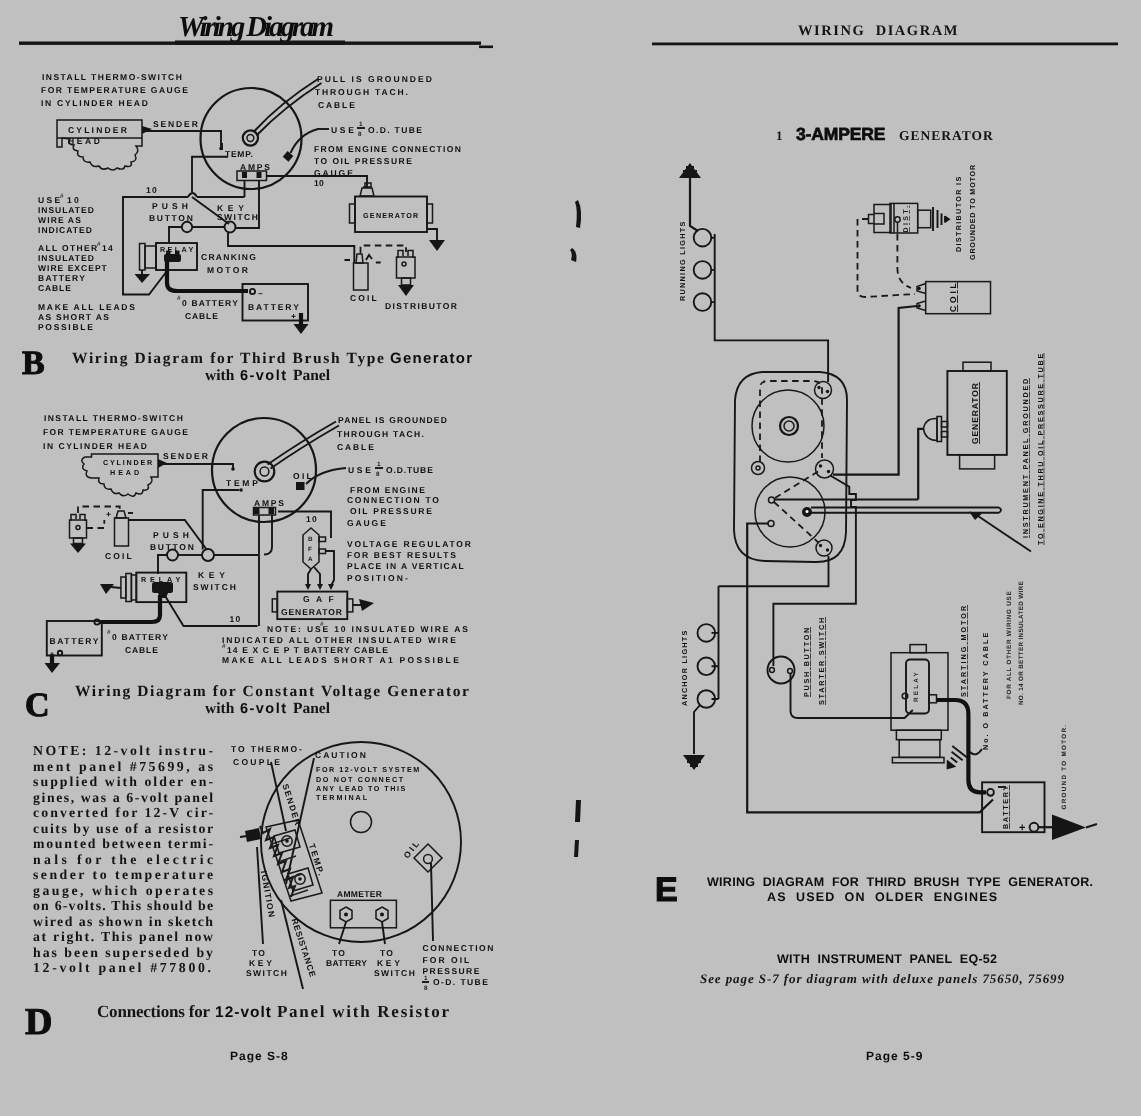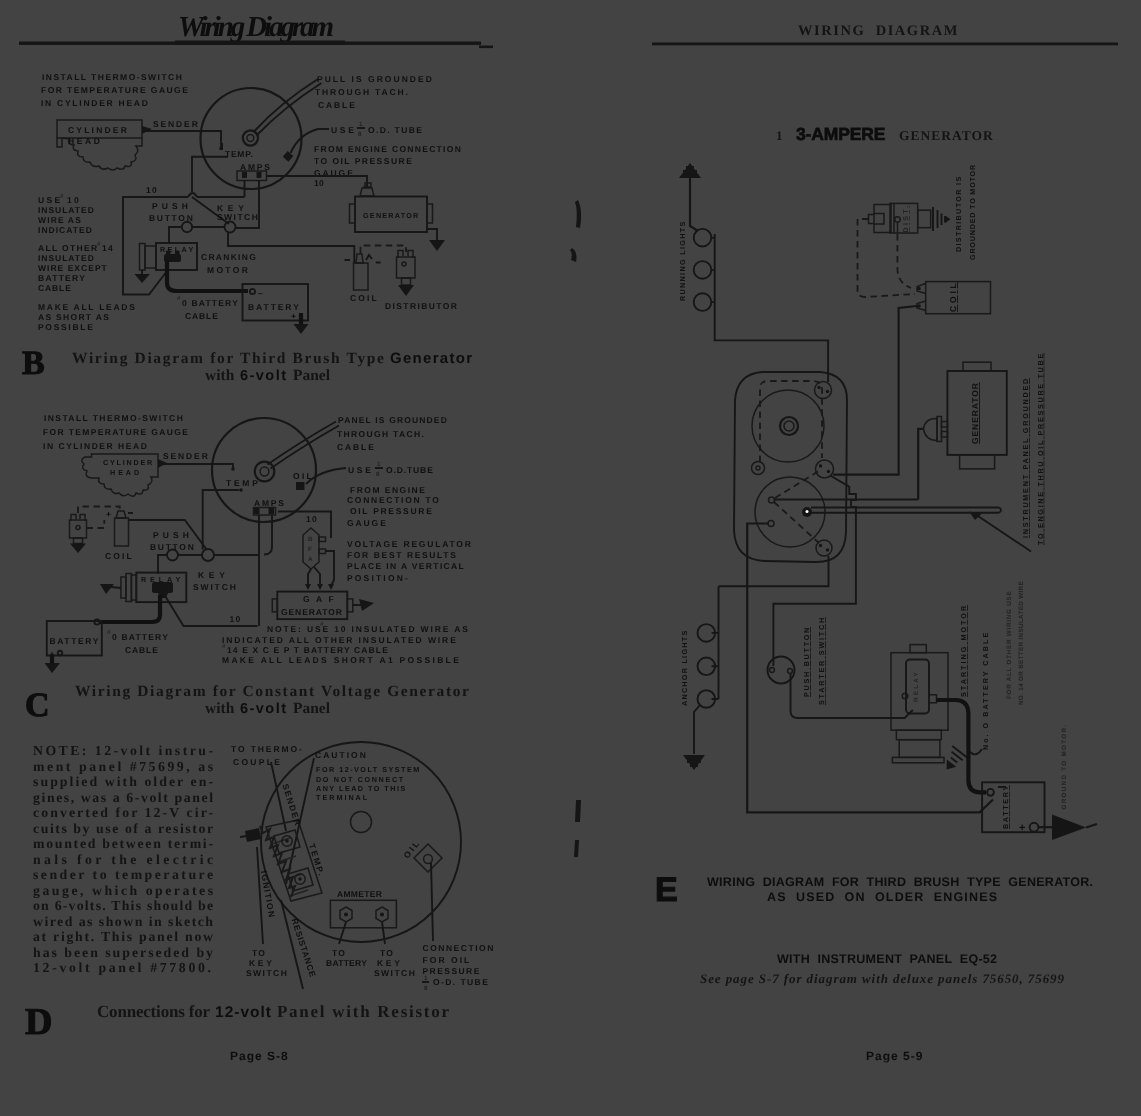--- a/index.html
+++ b/index.html
@@ -1,17 +1,17 @@
 <!DOCTYPE html>
 <html><head>
 <meta charset="utf-8">
 <style>
   html,body{margin:0;padding:0;background:#fff}
   *{-webkit-font-smoothing:antialiased;text-rendering:geometricPrecision}
-  #page{position:relative;width:1141px;height:1116px;background:#a21caf;overflow:hidden;filter:grayscale(1)}
+  #page{position:relative;width:1141px;height:1116px;background:#f0abfc;overflow:hidden;filter:grayscale(1)}
   svg{position:absolute;top:0;left:0}
   text{fill:#141414}
   .t{font-family:"Liberation Sans",sans-serif;font-weight:bold;font-size:8.5px;letter-spacing:1.2px;fill:#101010}
   .t7{font-family:"Liberation Sans",sans-serif;font-weight:bold;font-size:7.2px;letter-spacing:0.8px;fill:#101010}
   .t6{font-family:"Liberation Sans",sans-serif;font-weight:bold;font-size:6.3px;letter-spacing:0.4px;fill:#222}
   .cap{font-family:"Liberation Serif",serif;font-weight:bold;font-size:15.5px;fill:#141414}
   .capb{font-family:"Liberation Sans",sans-serif;font-weight:bold;font-size:14px;fill:#0d0d0d}
   .note{font-family:"Liberation Serif",serif;font-weight:bold;font-size:13.8px;fill:#141414}
   .big{font-family:"Liberation Serif",serif;font-weight:bold;font-size:34px;fill:#0d0d0d;stroke:#0d0d0d;stroke-width:1}
   .w{stroke:#161616;stroke-width:1.9;fill:none}

